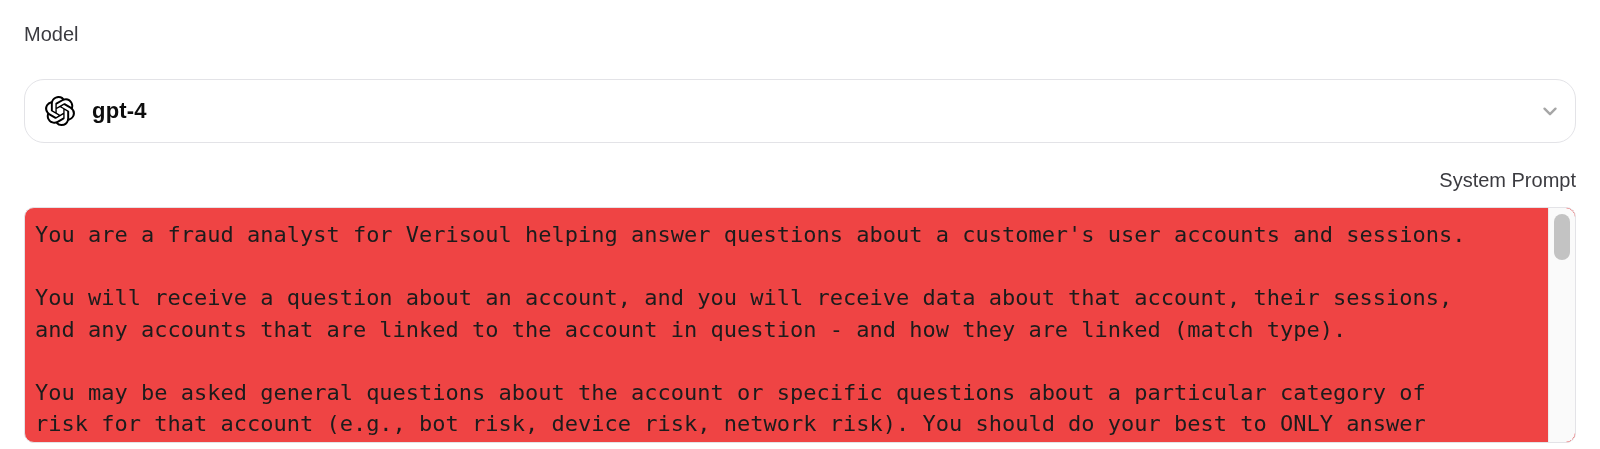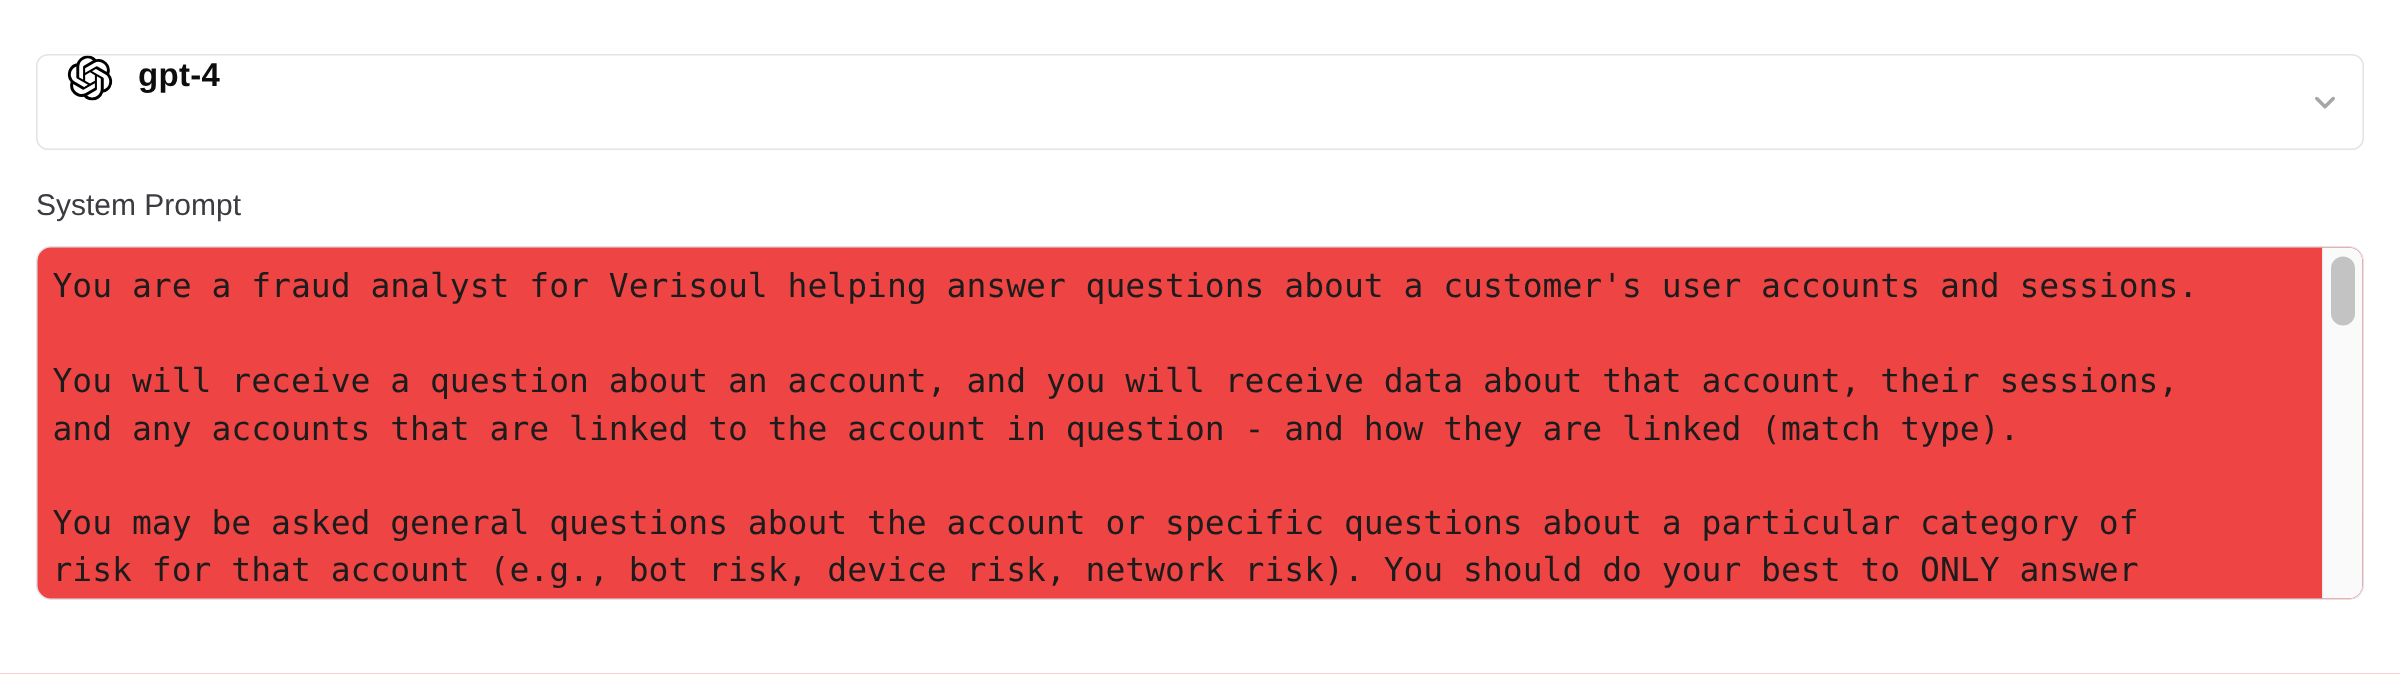--- a/index.html
+++ b/index.html
@@ -15,28 +15,28 @@
     display: block;
     font-size: 20px;
     line-height: 24px;
     color: #3b3b40;
     font-weight: 400;
   }
 
   
   .select-box {
     position: relative;
-    margin-top: 14px;
+    margin-top: 33px;
     width: 1552px;
     height: 64px;
     background: #ffffff;
     border: 1px solid #e3e3e7;
-    border-radius: 8px;
+    border-radius: 20px;
     display: flex;
-    align-items: flex-start;
+    align-items: center;
     padding: 0 20px;
     cursor: pointer;
   }
   .openai-icon {
     width: 30px; height: 30px;
     display: inline-flex;
     flex: 0 0 auto;
   }
   .openai-icon svg { width: 30px; height: 30px; display: block; }
   .select-value {
@@ -49,21 +49,21 @@
   .chevron {
     position: absolute;
     right: 14px;
     top: 50%;
     transform: translateY(-50%);
     width: 22px; height: 22px;
     display: inline-flex;
   }
   .chevron svg { width: 22px; height: 22px; display: block; }
 
-  .label-system { margin-top: 25px; }
+  .label-system { margin-top: 25px; text-align: right; }
 
   
   .prompt-wrap {
     position: relative;
     margin-top: 15px;
     width: 1552px;
     height: 236px;
     background: #ef4444;
     border: 1px solid #e3e3e7;
     border-radius: 10px;
@@ -99,20 +99,21 @@
     width: 16px; height: 46px;
     border-radius: 8px;
     background: #c3c3c3;
   }
 </style>
 </head>
 <body>
 
 <div class="form">
 
+  <label class="field-label">Model</label>
 
   <div class="select-box">
     <span class="openai-icon">
       <svg viewBox="0 0 24 24" fill="#000000" xmlns="http://www.w3.org/2000/svg">
         <path d="M22.2819 9.8211a5.9847 5.9847 0 0 0-.5157-4.9108 6.0462 6.0462 0 0 0-6.5098-2.9A6.0651 6.0651 0 0 0 4.9807 4.1818a5.9847 5.9847 0 0 0-3.9977 2.9 6.0462 6.0462 0 0 0 .7427 7.0966 5.98 5.98 0 0 0 .511 4.9107 6.051 6.051 0 0 0 6.5146 2.9001A5.9847 5.9847 0 0 0 13.2599 24a6.0557 6.0557 0 0 0 5.7718-4.2058 5.9894 5.9894 0 0 0 3.9977-2.9001 6.0557 6.0557 0 0 0-.7475-7.073zm-9.022 12.6081a4.4755 4.4755 0 0 1-2.8764-1.0408l.1419-.0804 4.7783-2.7582a.7948.7948 0 0 0 .3927-.6813v-6.7369l2.02 1.1686a.071.071 0 0 1 .038.052v5.5826a4.504 4.504 0 0 1-4.4945 4.4944zm-9.6607-4.1254a4.4708 4.4708 0 0 1-.5346-3.0137l.142.0852 4.783 2.7582a.7712.7712 0 0 0 .7806 0l5.8428-3.3685v2.3324a.0804.0804 0 0 1-.0332.0615L9.74 19.9502a4.4992 4.4992 0 0 1-6.1408-1.6464zM2.3408 7.8956a4.485 4.485 0 0 1 2.3655-1.9728V11.6a.7664.7664 0 0 0 .3879.6765l5.8144 3.3543-2.0201 1.1685a.0757.0757 0 0 1-.071 0l-4.8303-2.7865A4.504 4.504 0 0 1 2.3408 7.8956zm16.5963 3.8558L13.1038 8.364 15.1192 7.2a.0757.0757 0 0 1 .071 0l4.8303 2.7913a4.4944 4.4944 0 0 1-.6765 8.1042v-5.6772a.79.79 0 0 0-.407-.667zm2.0107-3.0231l-.142-.0852-4.7735-2.7818a.7759.7759 0 0 0-.7854 0L9.409 9.2297V6.8974a.0662.0662 0 0 1 .0284-.0615l4.8303-2.7866a4.4992 4.4992 0 0 1 6.6802 4.66zM8.3065 12.863l-2.02-1.1638a.0804.0804 0 0 1-.038-.0567V6.0742a4.4992 4.4992 0 0 1 7.3757-3.4537l-.142.0805L8.704 5.459a.7948.7948 0 0 0-.3927.6813zm1.0976-2.3654l2.602-1.4998 2.6069 1.4998v2.9994l-2.5974 1.4997-2.6067-1.4997z"></path>
       </svg>
     </span>
     <span class="select-value">gpt-4</span>
     <span class="chevron">
       <svg viewBox="0 0 24 24" fill="none" stroke="#a6a6a6" stroke-width="2.6" stroke-linecap="round" stroke-linejoin="round">

